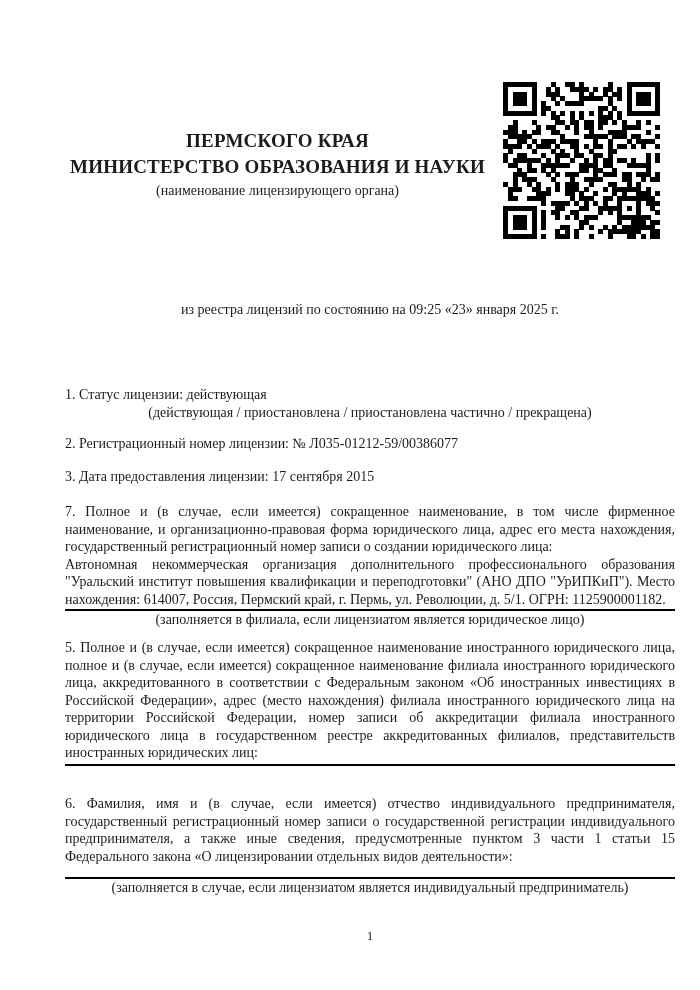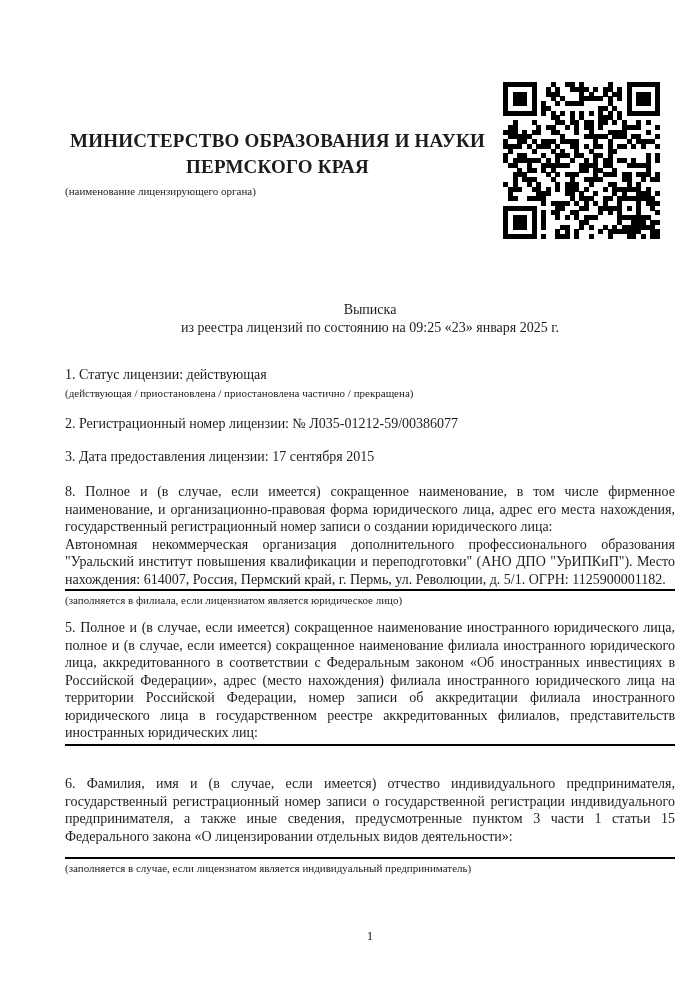--- a/index.html
+++ b/index.html
@@ -17,38 +17,38 @@
     top:128px;left:65px;width:425px;
     text-align:center;
   }
   .org-name{
     font-weight:bold;
     font-size:19px;
     line-height:26px;
     letter-spacing:.2px;
   }
   .small-caption{
-    font-size:11px;
+    font-size:14px;
     line-height:12px;
-    text-align:left;
+    text-align:center;
     color:#222222;
   }
   .header-caption{margin-top:5px;}
   .qr-wrap{
     position:absolute;
     left:503px;top:82px;
     width:157px;height:157px;
   }
   .qr-wrap svg{display:block;width:157px;height:157px;}
   .title-block{
     top:301px;
     text-align:center;
     line-height:17.5px;
   }
-  .item{line-height:17.5px;}
+  .item{line-height:17.5px;margin-top:20px;}
   .para{text-align:justify;line-height:17.5px;}
   .rule{border-top:2px solid #000;height:0;margin-top:1px;}
   .rule-gap{margin-top:12px;}
   .rule-tight{margin-top:2px;}
   .cap-after{margin-top:3px;}
   .page-number{
     top:928px;
     text-align:center;
     font-size:13px;
   }
@@ -585,45 +585,44 @@
         <rect x="22" y="32" width="1.05" height="1.05" fill="#000000"></rect>
         <rect x="26" y="32" width="1.05" height="1.05" fill="#000000"></rect>
         <rect x="27" y="32" width="1.05" height="1.05" fill="#000000"></rect>
         <rect x="29" y="32" width="1.05" height="1.05" fill="#000000"></rect>
         <rect x="31" y="32" width="1.05" height="1.05" fill="#000000"></rect>
         <rect x="32" y="32" width="1.05" height="1.05" fill="#000000"></rect>
       </svg>
   </div>
 
   <div class="abs header-block">
+    <div class="org-name">ПЕРМСКОГО КРАЯ</div>
     <div class="org-name">МИНИСТЕРСТВО ОБРАЗОВАНИЯ И НАУКИ</div>
-    <div class="org-name">ПЕРМСКОГО КРАЯ</div>
     <div class="small-caption header-caption">(наименование лицензирующего органа)</div>
   </div>
 
   <div class="abs title-block">
-    <div>Выписка</div>
     <div>из реестра лицензий по состоянию на 09:25 «23» января 2025 г.</div>
   </div>
 
   <section class="abs item" style="top:366px">
     <div>1. Статус лицензии: действующая</div>
     <div class="small-caption cap-after">(действующая / приостановлена / приостановлена частично / прекращена)</div>
   </section>
 
   <section class="abs item" style="top:415px">
     <div>2. Регистрационный номер лицензии: № Л035-01212-59/00386077</div>
   </section>
 
   <section class="abs item" style="top:448px">
     <div>3. Дата предоставления лицензии: 17 сентября 2015</div>
   </section>
 
   <section class="abs item" style="top:483px">
-    <div class="para">8. Полное и (в случае, если имеется) сокращенное наименование, в том числе фирменное наименование, и организационно-правовая форма юридического лица, адрес его места нахождения, государственный регистрационный номер записи о создании юридического лица:</div>
+    <div class="para">7. Полное и (в случае, если имеется) сокращенное наименование, в том числе фирменное наименование, и организационно-правовая форма юридического лица, адрес его места нахождения, государственный регистрационный номер записи о создании юридического лица:</div>
     <div class="para">Автономная некоммерческая организация дополнительного профессионального образования "Уральский институт повышения квалификации и переподготовки" (АНО ДПО "УрИПКиП"). Место нахождения: 614007, Россия, Пермский край, г. Пермь, ул. Революции, д. 5/1. ОГРН: 1125900001182.</div>
     <div class="rule"></div>
     <div class="small-caption cap-after">(заполняется в филиала, если лицензиатом является юридическое лицо)</div>
   </section>
 
   <section class="abs item" style="top:619px">
     <div class="para">5. Полное и (в случае, если имеется) сокращенное наименование иностранного юридического лица, полное и (в случае, если имеется) сокращенное наименование филиала иностранного юридического лица, аккредитованного в соответствии с Федеральным законом «Об иностранных инвестициях в Российской Федерации», адрес (место нахождения) филиала иностранного юридического лица на территории Российской Федерации, номер записи об аккредитации филиала иностранного юридического лица в государственном реестре аккредитованных филиалов, представительств иностранных юридических лиц:</div>
     <div class="rule rule-tight"></div>
   </section>
 

